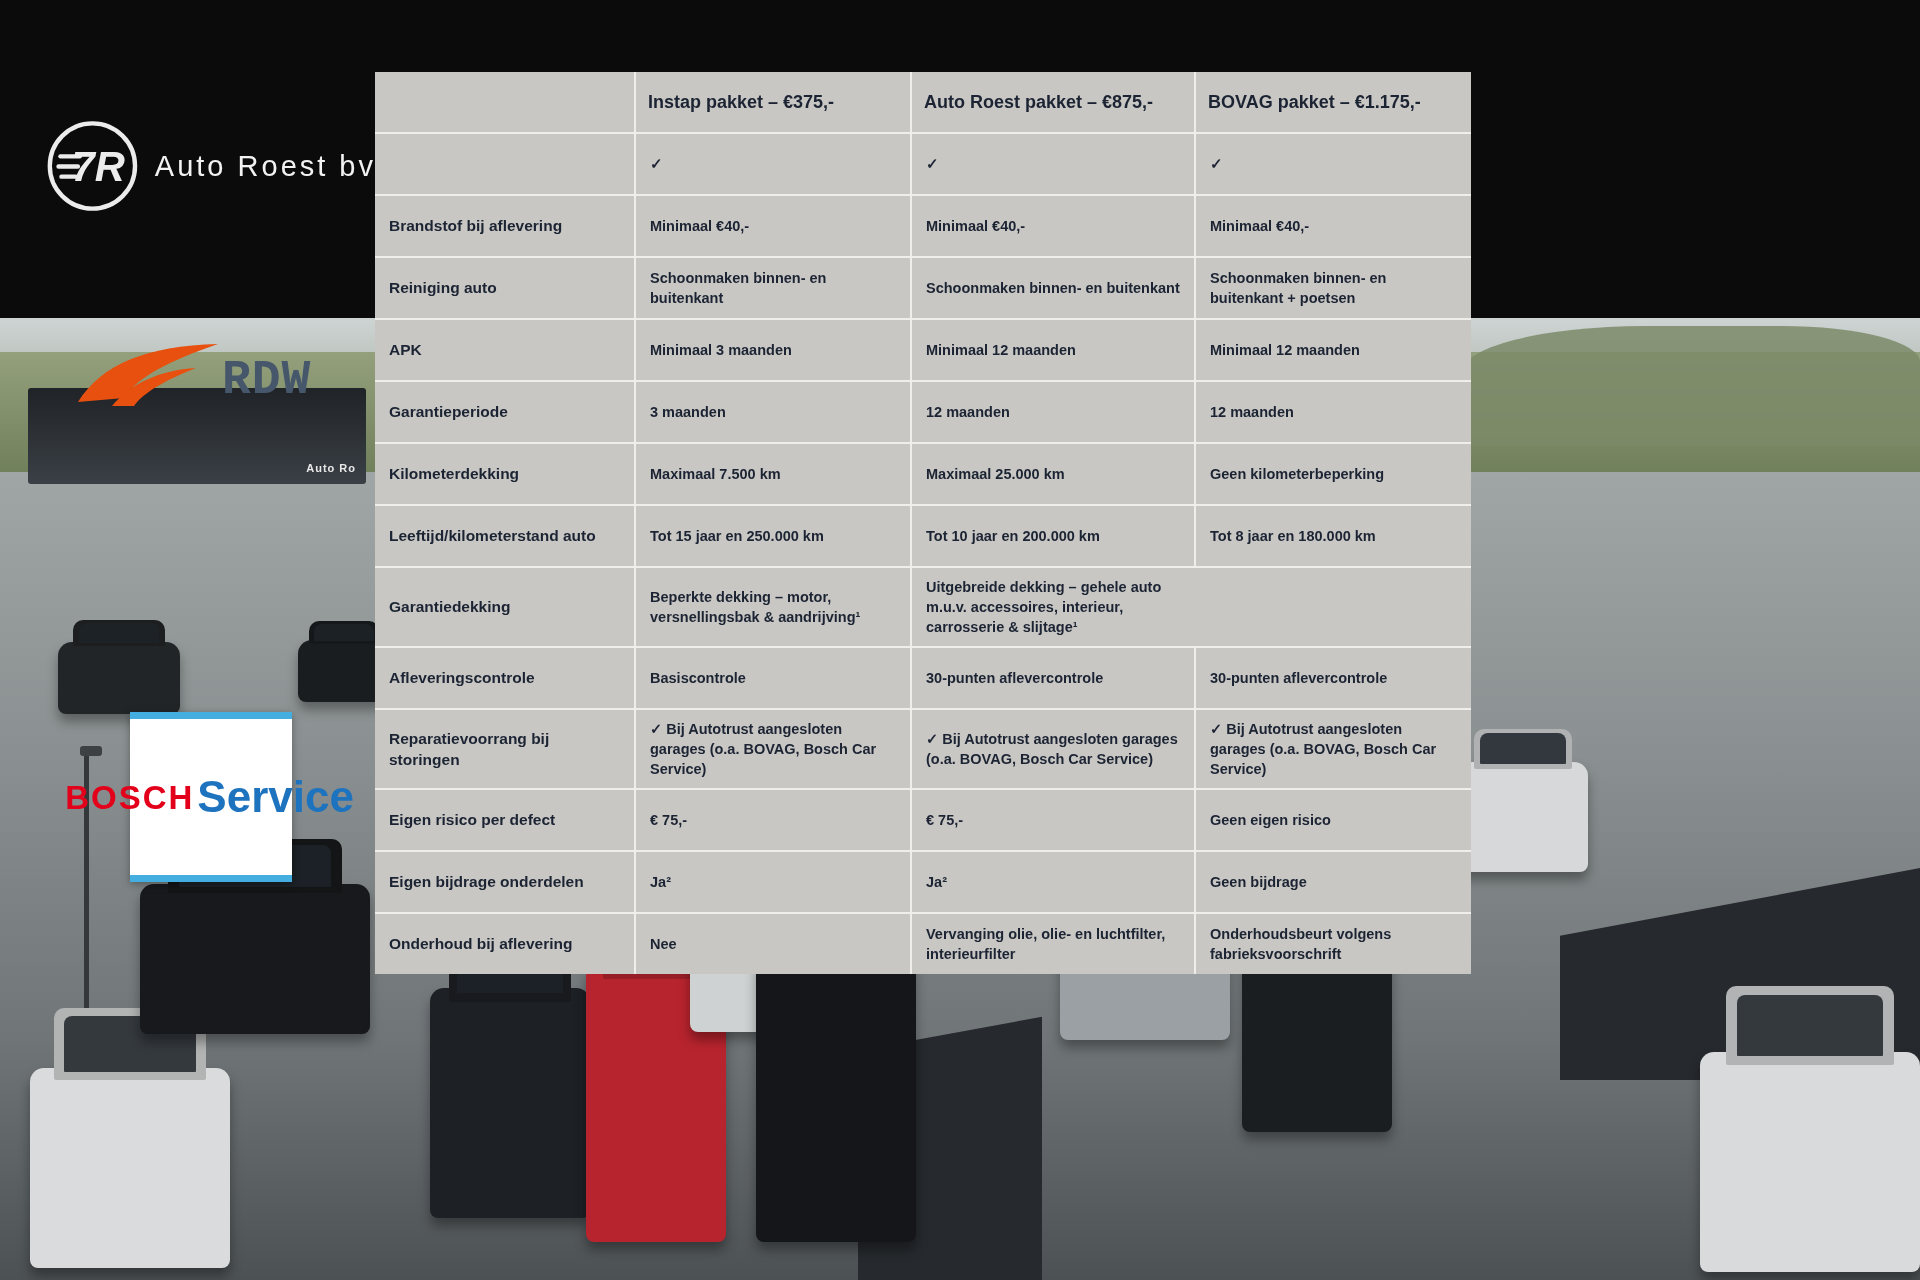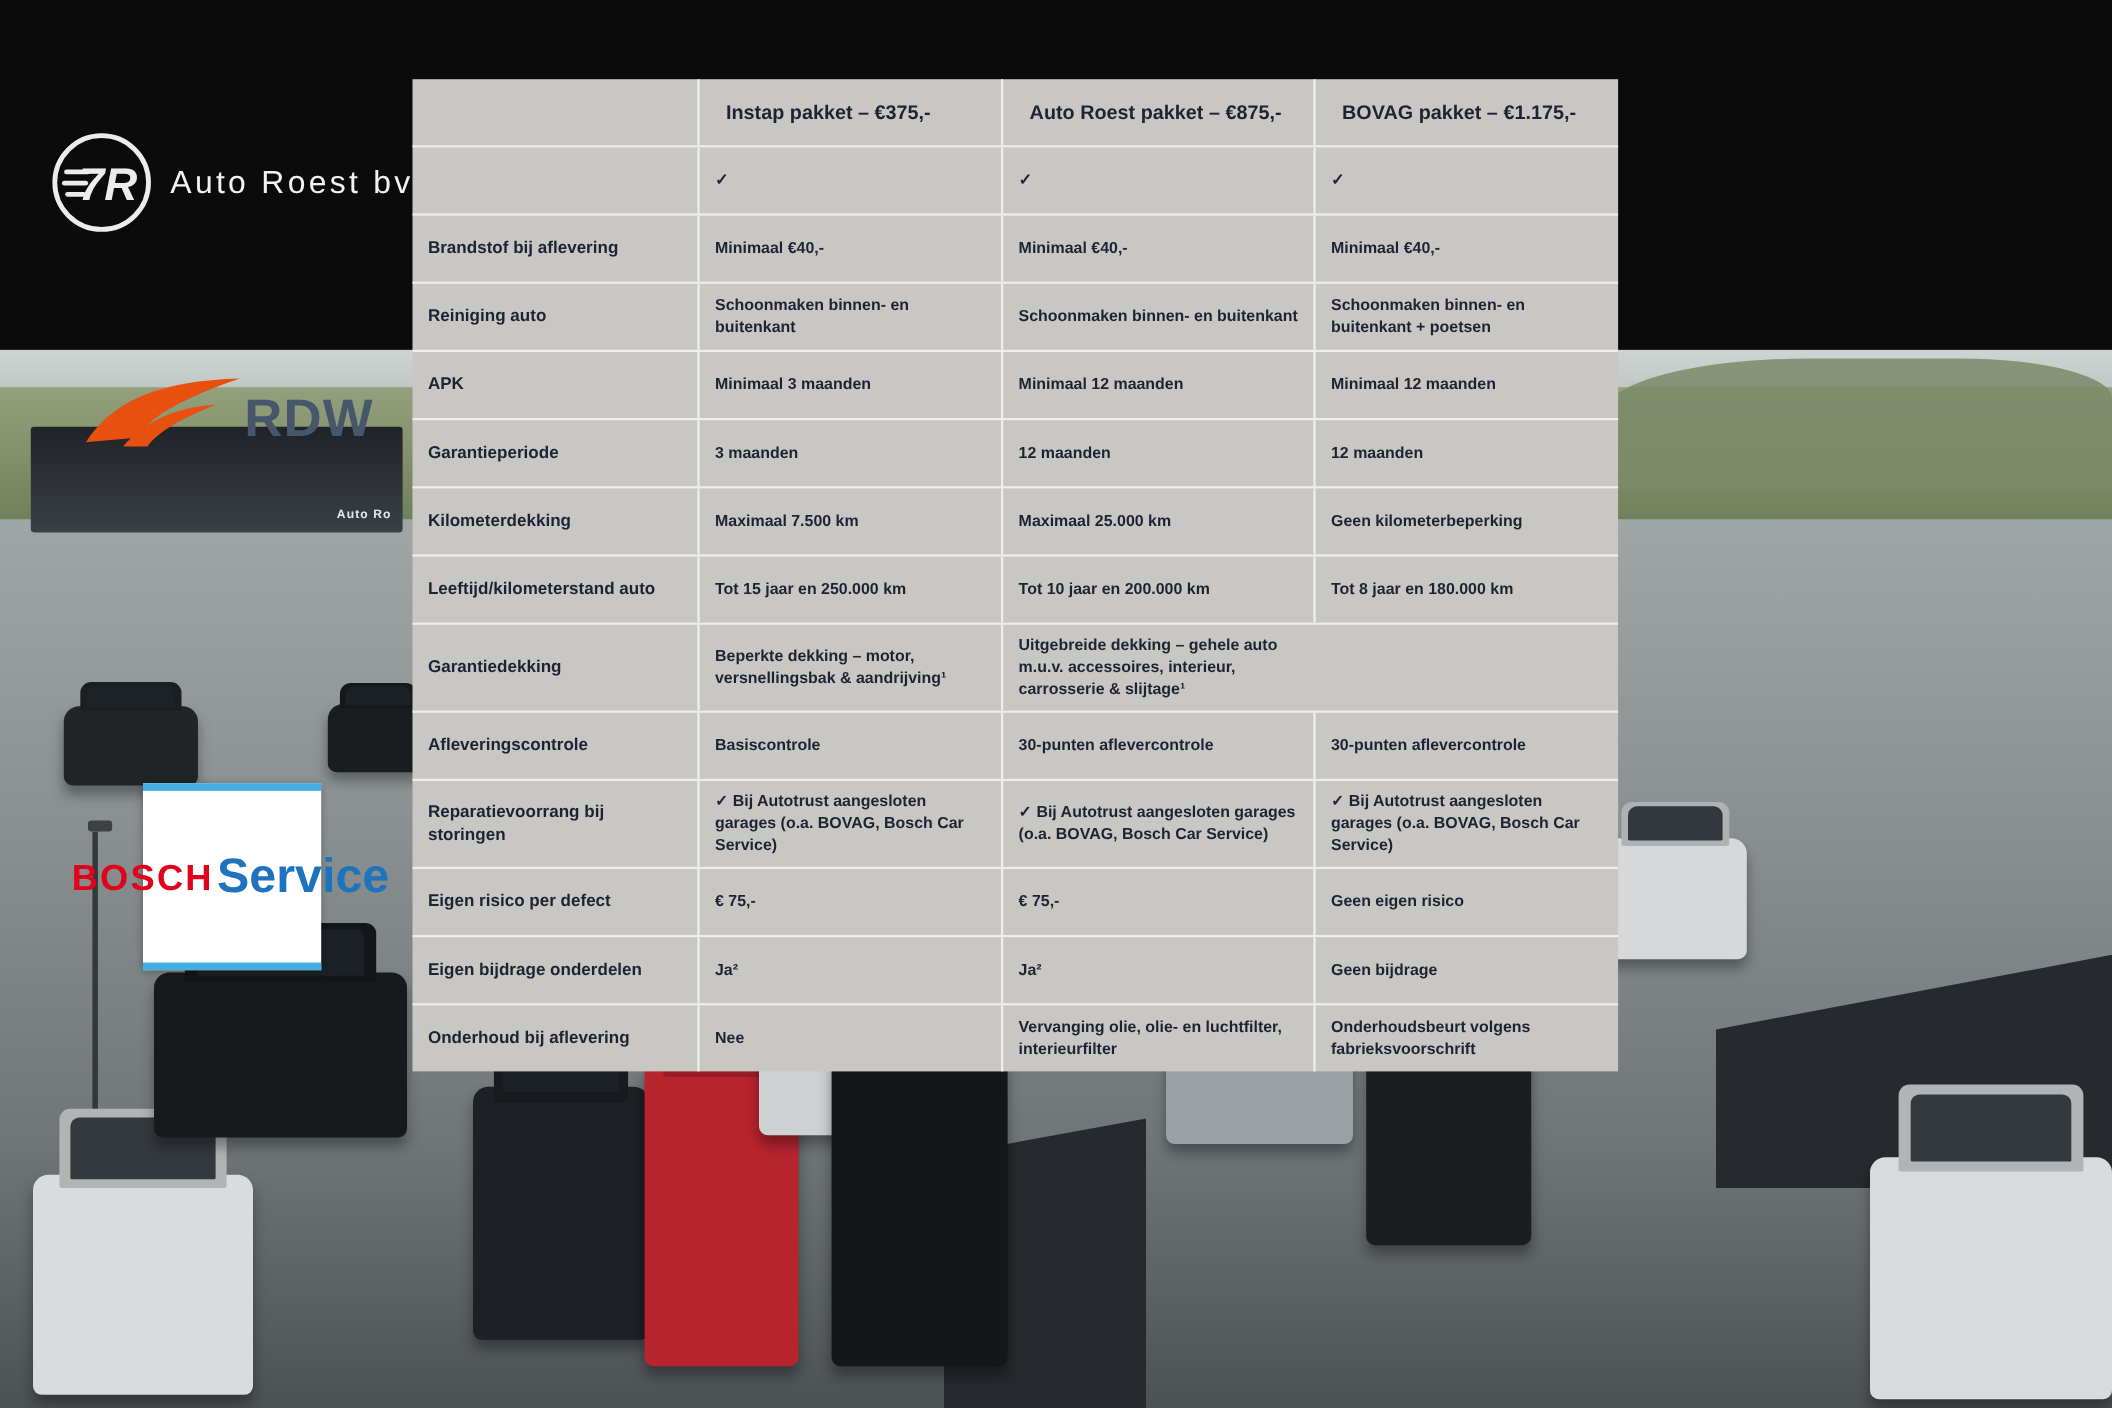--- a/index.html
+++ b/index.html
@@ -38,42 +38,42 @@
 
   
   .top-band{position:absolute;left:0;top:0;width:1920px;height:318px;background:#0b0b0b}
   .brand{position:absolute;left:44px;top:16px;width:332px;height:300px;
        display:flex;flex-direction:row;align-items:center;justify-content:center;gap:14px}
   .brand svg{display:block}
   .brand-name{color:#f2f2f2;font-size:29px;font-weight:normal;letter-spacing:3px;white-space:nowrap}
 
   
   .rdw{position:absolute;left:72px;top:332px;width:280px;height:96px;display:flex;align-items:center}
-  .rdw-text{font-family:Liberation Sans, sans-serif;font-weight:bold;font-size:48px;
+  .rdw-text{font-family:Liberation Mono, monospace;font-weight:bold;font-size:48px;
        color:#46566b;letter-spacing:1px;margin-left:-26px}
   .bovag{position:absolute;left:148px;top:458px;width:124px;display:flex;flex-direction:column;
        box-shadow:0 2px 8px rgba(0,0,0,.35)}
   .bovag-emblem{height:146px;background:#0c0c0c;display:flex;align-items:center;justify-content:center}
   .bovag-band{height:58px;background:#ffd400;display:flex;align-items:center;justify-content:center;
        font-weight:bold;font-size:27px;color:#111;letter-spacing:1px}
   .bosch{position:absolute;left:130px;top:712px;width:162px;height:170px;background:#fff;
        border-top:7px solid #45aee0;border-bottom:7px solid #45aee0;
        display:flex;align-items:center;justify-content:center;gap:3px;
        box-shadow:0 2px 8px rgba(0,0,0,.35)}
   .bosch-l1{color:#e2001a;font-weight:bold;font-size:33px;letter-spacing:2px;line-height:1}
   .bosch-l2{color:#1e73be;font-weight:bold;font-size:44px;line-height:1.05}
 
   
   .pkg-table{position:absolute;left:375px;top:72px;width:1096px;background:#c8c7c4;color:#1c2433}
   .t-row{display:grid;grid-template-columns:261px 276px 284px 275px;border-bottom:2px solid #efeeea}
   .t-row:last-child{border-bottom:none}
   .t-cell{border-right:2px solid #efeeea;padding:9px 14px;display:flex;align-items:center;
        min-height:60px;font-weight:bold;font-size:14.5px;line-height:1.38}
   .t-cell:last-child{border-right:none}
-  .t-header .t-cell{font-size:18px;min-height:60px;padding:9px 24px}
+  .t-header .t-cell{font-size:18px;min-height:60px;padding:9px 12px}
   .t-cell.label{font-size:15.5px}
   .t-row.row-checks .t-cell{font-weight:600;font-size:15px}
 </style>
 </head>
 <body>
 
 <div class="stage">
 
   <div class="photo">
     <div class="sky"></div>

